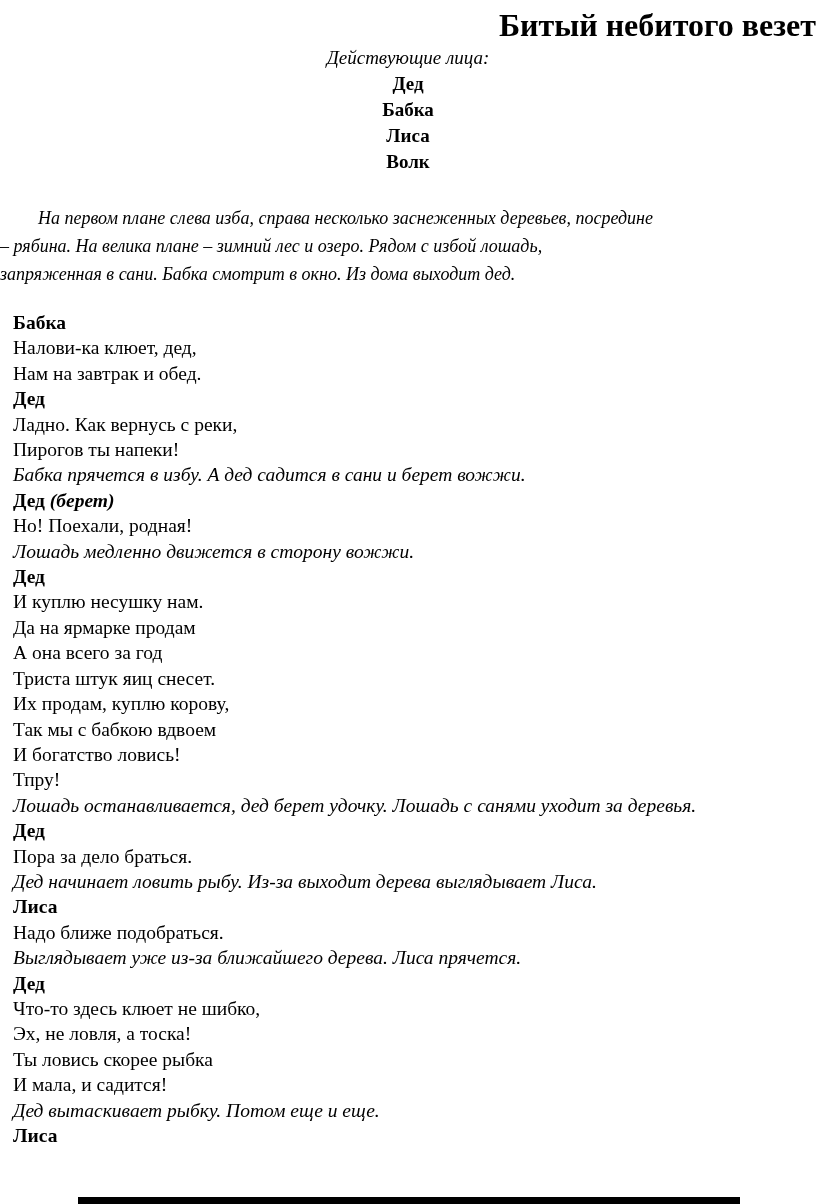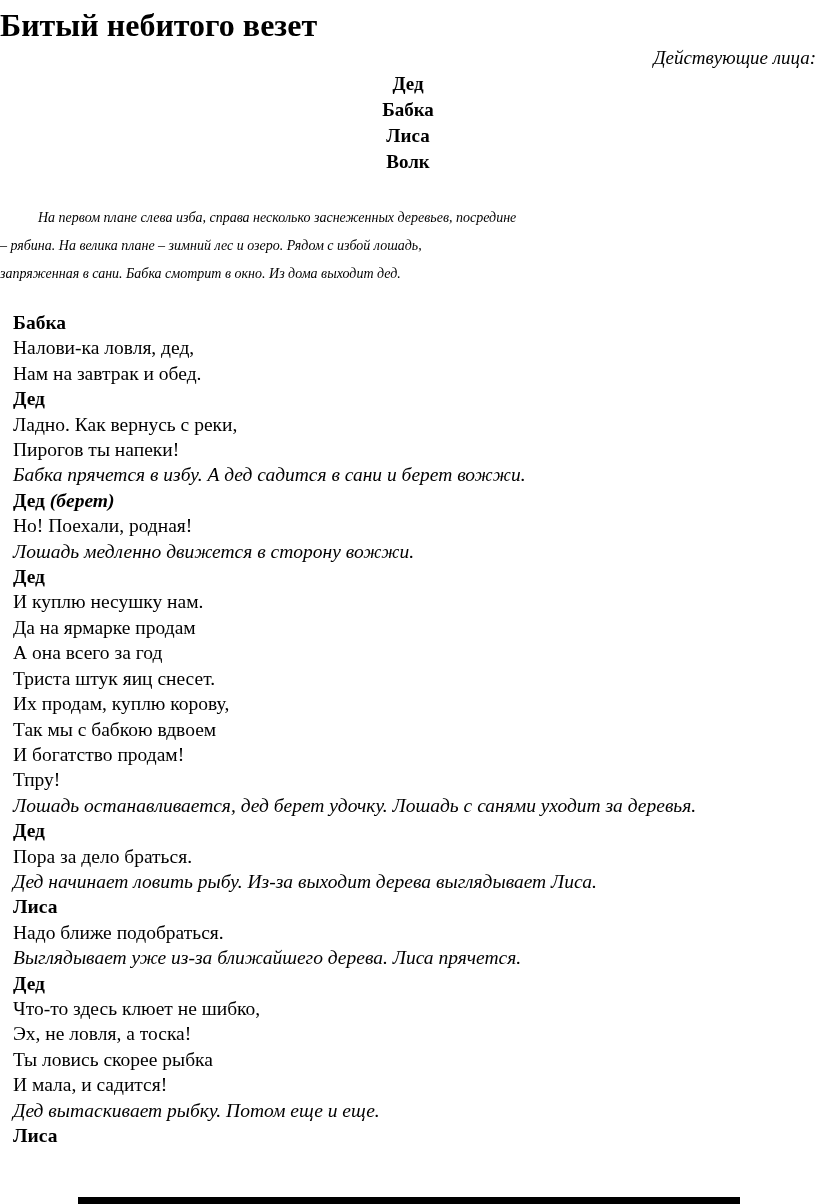--- a/index.html
+++ b/index.html
@@ -16,41 +16,41 @@
   }
   .page {
     position: relative;
     width: 816px;
     height: 1204px;
     background: #ffffff;
   }
   .doc-title {
     margin: 0;
     padding-top: 5px;
-    text-align: left;
+    text-align: right;
     font-weight: bold;
     font-size: 32px;
     line-height: 40px;
   }
   .cast-heading {
-    text-align: right;
+    text-align: center;
     font-style: italic;
     font-size: 19px;
     line-height: 26px;
   }
   .cast-member {
     text-align: center;
     font-weight: bold;
     font-size: 19px;
     line-height: 26px;
   }
   .intro {
     margin-top: 29px;
     font-style: italic;
-    font-size: 14px;
+    font-size: 18px;
     line-height: 28px;
     padding-left: 0;
   }
   .intro-line { white-space: nowrap; }
   .intro-line.first { padding-left: 38px; }
   .script {
     margin-top: 22px;
     padding-left: 13px;
     font-size: 19.5px;
     line-height: 25.4px;
@@ -85,37 +85,37 @@
   </div>
 
   <div class="intro">
     <div class="intro-line first">На первом плане слева изба, справа несколько заснеженных деревьев, посредине</div>
     <div class="intro-line">– рябина. На велика плане – зимний лес и озеро. Рядом с избой лошадь,</div>
     <div class="intro-line">запряженная в сани. Бабка смотрит в окно. Из дома выходит дед.</div>
   </div>
 
   <div class="script">
       <div class="block speaker"><span>Бабка</span></div>
-      <div class="block line">Налови-ка ловля, дед,</div>
+      <div class="block line">Налови-ка клюет, дед,</div>
       <div class="block line">Нам на завтрак и обед.</div>
       <div class="block speaker"><span>Дед</span></div>
       <div class="block line">Ладно. Как вернусь с реки,</div>
       <div class="block line">Пирогов ты напеки!</div>
       <div class="block direction">Бабка прячется в избу. А дед садится в сани и берет вожжи.</div>
       <div class="block speaker"><span>Дед</span><span class="speaker-note"> (берет)</span></div>
       <div class="block line">Но! Поехали, родная!</div>
       <div class="block direction">Лошадь медленно движется в сторону вожжи.</div>
       <div class="block speaker"><span>Дед</span></div>
       <div class="block line">И куплю несушку нам.</div>
       <div class="block line">Да на ярмарке продам</div>
       <div class="block line">А она всего за год</div>
       <div class="block line">Триста штук яиц снесет.</div>
       <div class="block line">Их продам, куплю корову,</div>
       <div class="block line">Так мы с бабкою вдвоем</div>
-      <div class="block line">И богатство продам!</div>
+      <div class="block line">И богатство ловись!</div>
       <div class="block line">Тпру!</div>
       <div class="block direction">Лошадь останавливается, дед берет удочку. Лошадь с санями уходит за деревья.</div>
       <div class="block speaker"><span>Дед</span></div>
       <div class="block line">Пора за дело браться.</div>
       <div class="block direction">Дед начинает ловить рыбу. Из-за выходит дерева выглядывает Лиса.</div>
       <div class="block speaker"><span>Лиса</span></div>
       <div class="block line">Надо ближе подобраться.</div>
       <div class="block direction">Выглядывает уже из-за ближайшего дерева. Лиса прячется.</div>
       <div class="block speaker"><span>Дед</span></div>
       <div class="block line">Что-то здесь клюет не шибко,</div>

